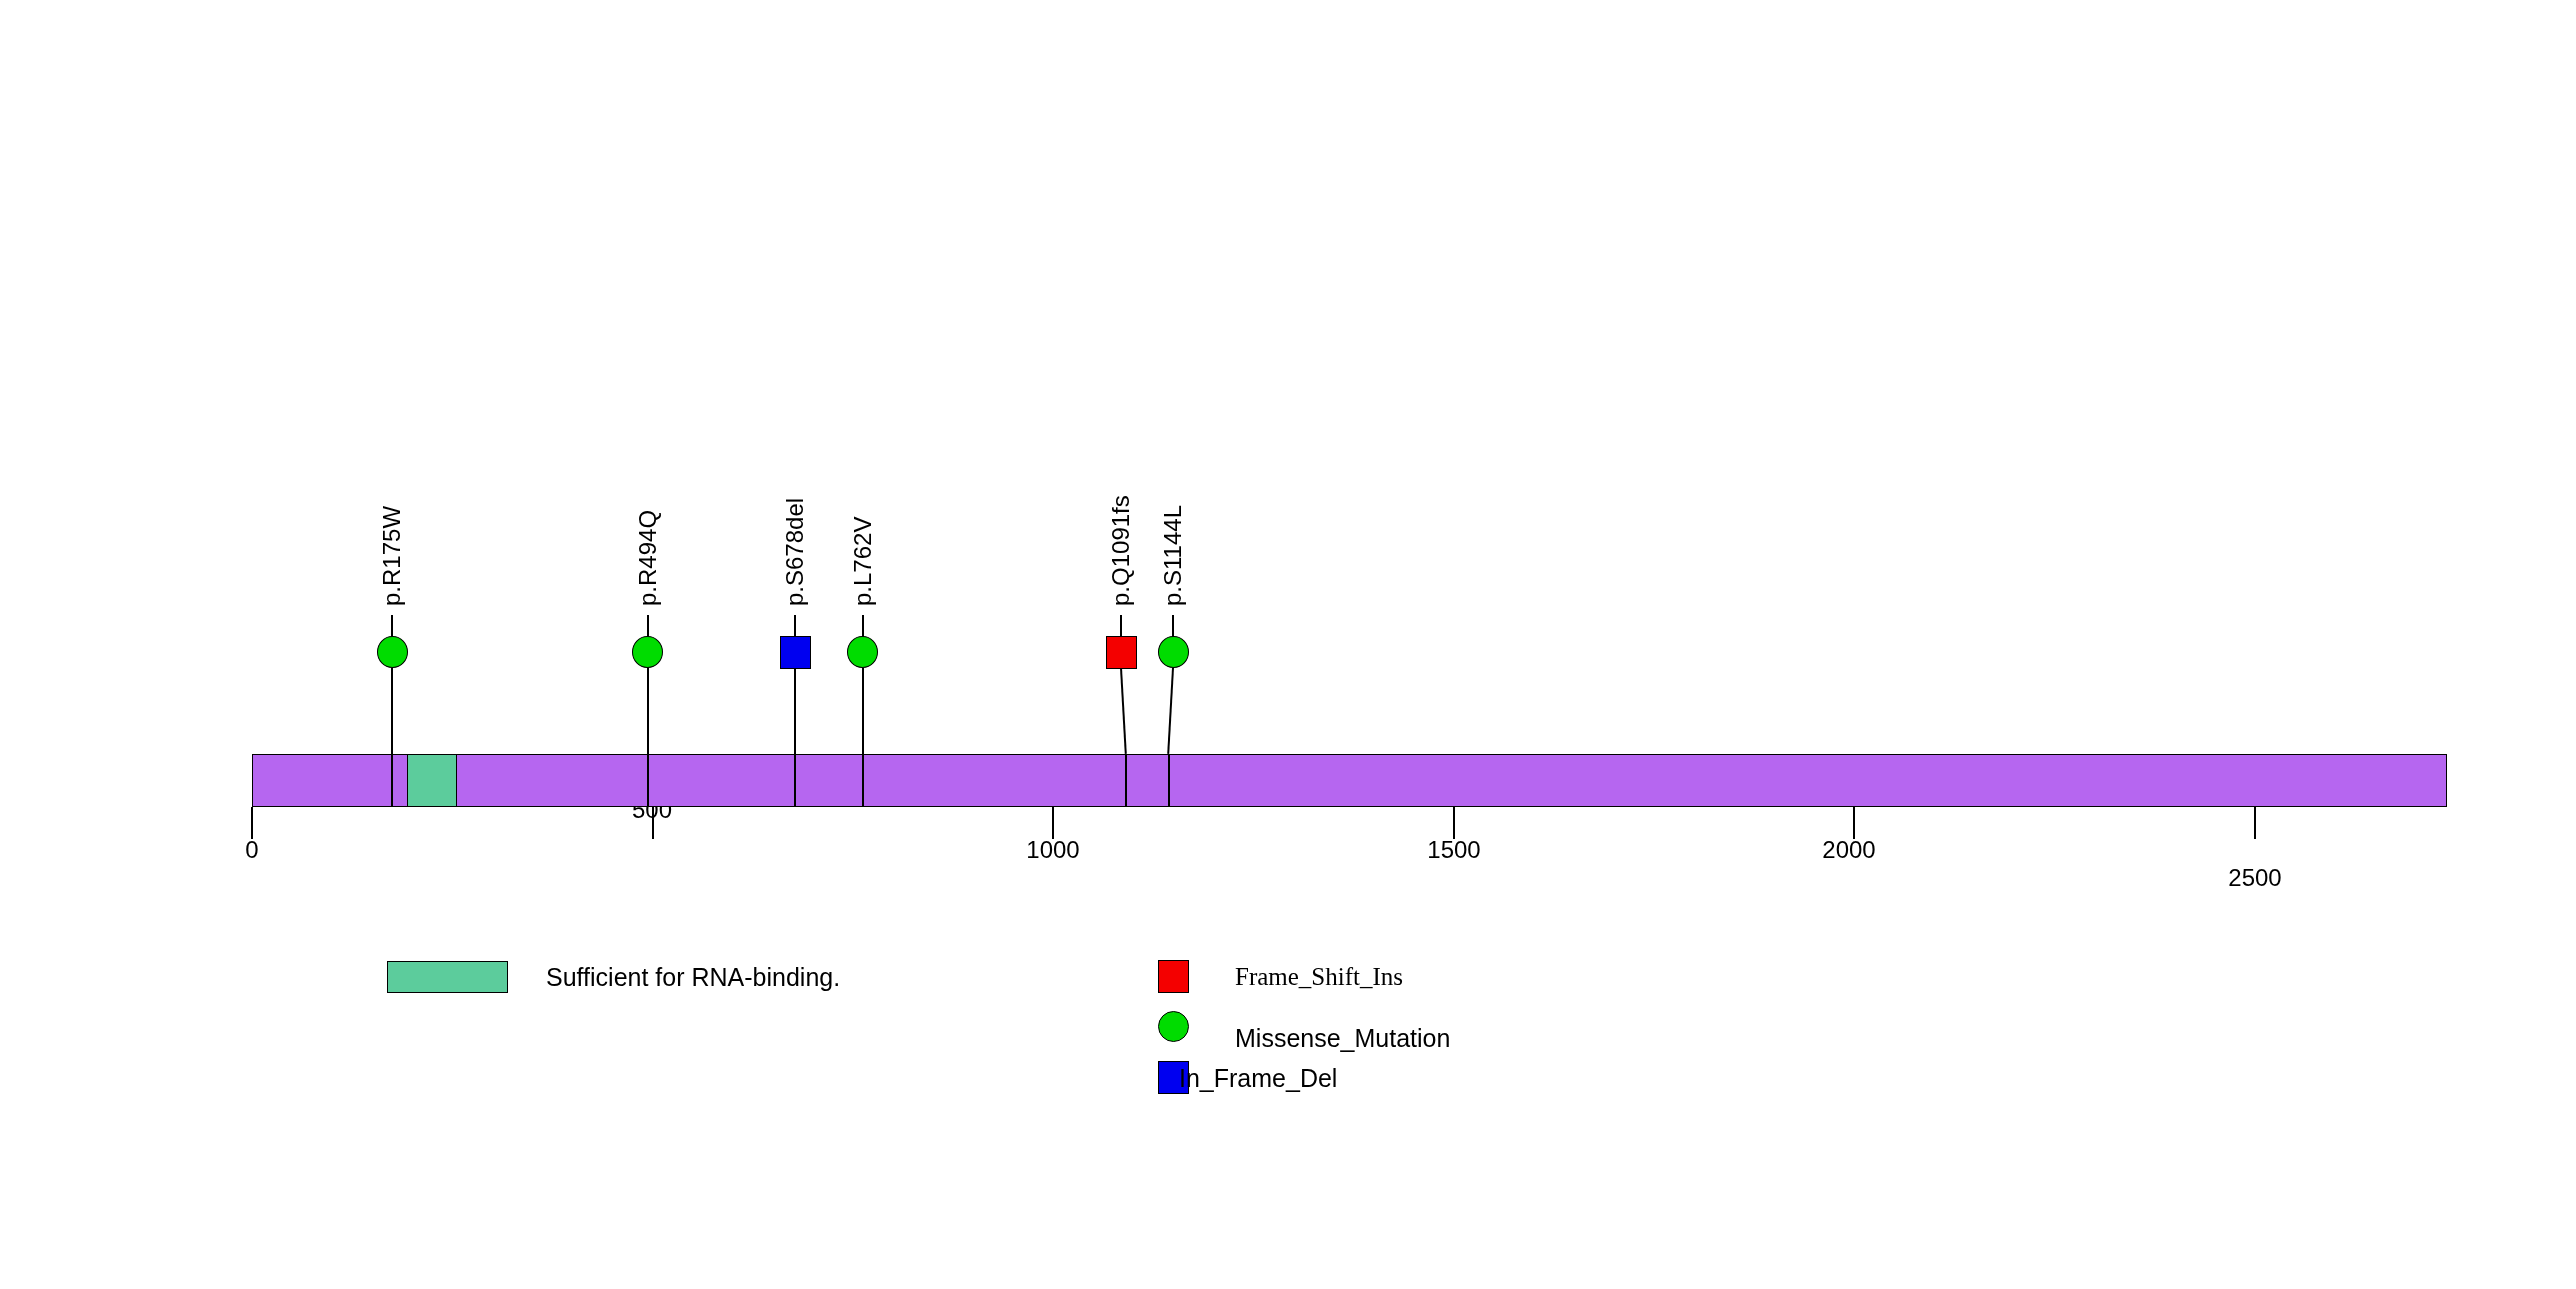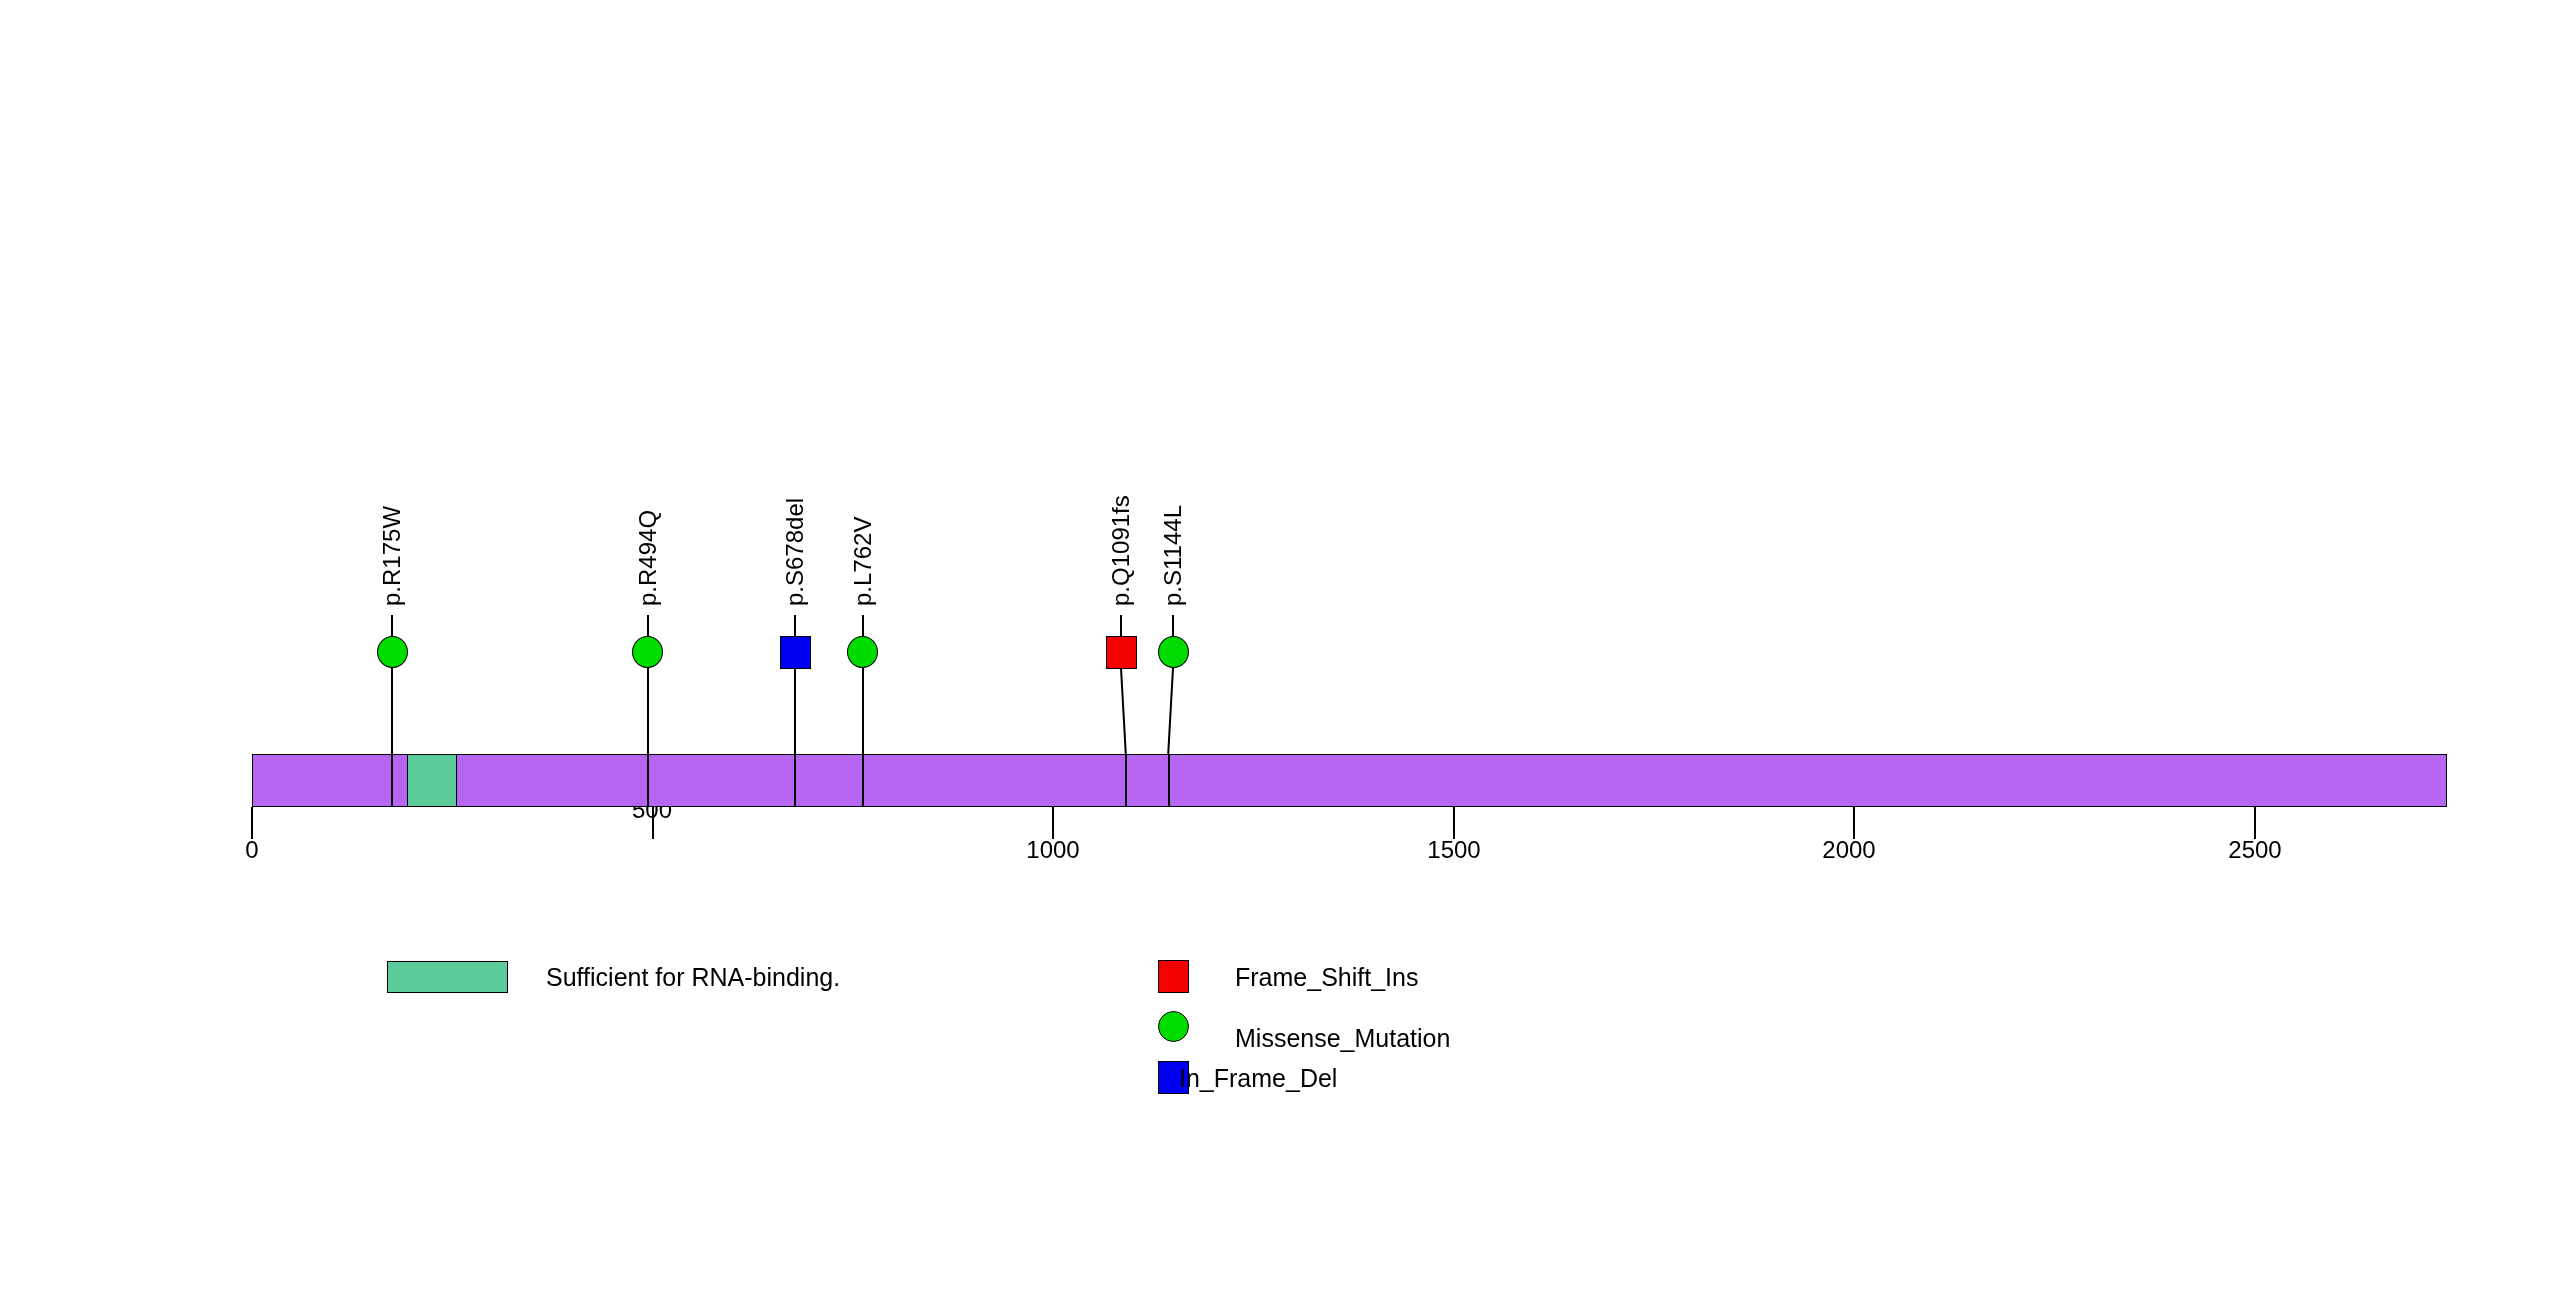--- a/index.html
+++ b/index.html
@@ -81,28 +81,28 @@
       <div class="tick-label" style="left: 191px; top: 836px;">0</div>
       <div class="tick" style="left: 652px; top: 807px; height: 32px;"></div>
       <div class="tick-label" style="left: 591px; top: 796px;">500</div>
       <div class="tick" style="left: 1052px; top: 807px; height: 32px;"></div>
       <div class="tick-label" style="left: 992px; top: 836px;">1000</div>
       <div class="tick" style="left: 1453px; top: 807px; height: 32px;"></div>
       <div class="tick-label" style="left: 1393px; top: 836px;">1500</div>
       <div class="tick" style="left: 1853px; top: 807px; height: 32px;"></div>
       <div class="tick-label" style="left: 1788px; top: 836px;">2000</div>
       <div class="tick" style="left: 2254px; top: 807px; height: 32px;"></div>
-      <div class="tick-label" style="left: 2194px; top: 836px;">2500</div>
+      <div class="tick-label" style="left: 2194px; top: 864px;">2500</div>
     </div>
   <div id="legend-left" class="abs">
       <div class="legend-swatch" style="left: 387px; top: 961px; width: 121px; height: 32px; background: rgb(92, 204, 156);"></div>
       <div class="legend-label" style="left: 546px; top: 960px;">Sufficient for RNA-binding.</div>
     </div>
   <div id="legend-right" class="abs">
       <div class="legend-swatch" style="left: 1158px; top: 960px; width: 31px; height: 33px; background: rgb(244, 0, 0);"></div>
-      <div class="legend-label" style="left: 1235px; top: 960px;">Frame_Shift_Ins</div>
+      <div class="legend-label" style="left: 1235px; top: 960px; font-family: Liberation Serif, serif;">Frame_Shift_Ins</div>
       <div class="legend-swatch circle" style="left: 1158px; top: 1011px; width: 31px; height: 31px; background: rgb(0, 220, 0);"></div>
       <div class="legend-label" style="left: 1235px; top: 1010px; margin-top: 11px;">Missense_Mutation</div>
       <div class="legend-swatch" style="left: 1158px; top: 1061px; width: 31px; height: 33px; background: rgb(0, 0, 240);"></div>
       <div class="legend-label" style="left: 1179px; top: 1061px;">In_Frame_Del</div>
     </div>
 </div>
 
 
 </body></html>

